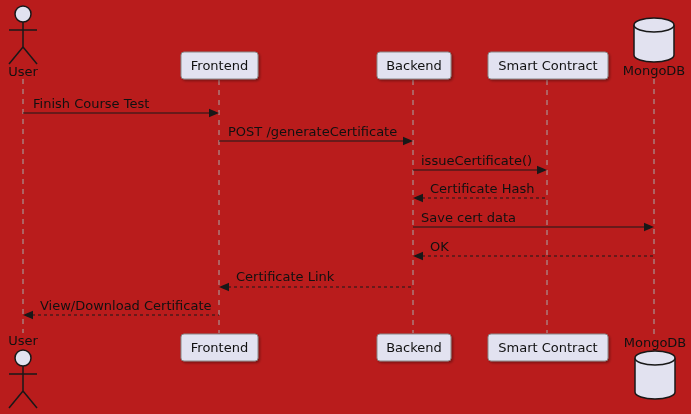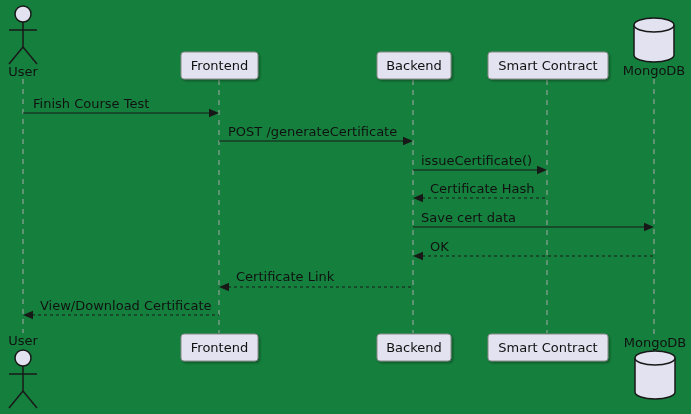--- a/index.html
+++ b/index.html
@@ -1,20 +1,20 @@
 <!DOCTYPE html>
 <html><head>
 <meta charset="utf-8">
 <style>
   html, body { margin: 0; padding: 0; background: #ffffff; }
   .canvas {
     position: relative;
     width: 691px;
     height: 414px;
-    background: #15803d;
+    background: #b91c1c;
     font-family: "DejaVu Sans", sans-serif;
     overflow: hidden;
   }
   svg text {
     font-family: "DejaVu Sans", sans-serif;
     fill: #111111;
   }
   .participant-label { font-size: 13px; }
   .message-label { font-size: 13px; }
   .actor-label { font-size: 13px; }

